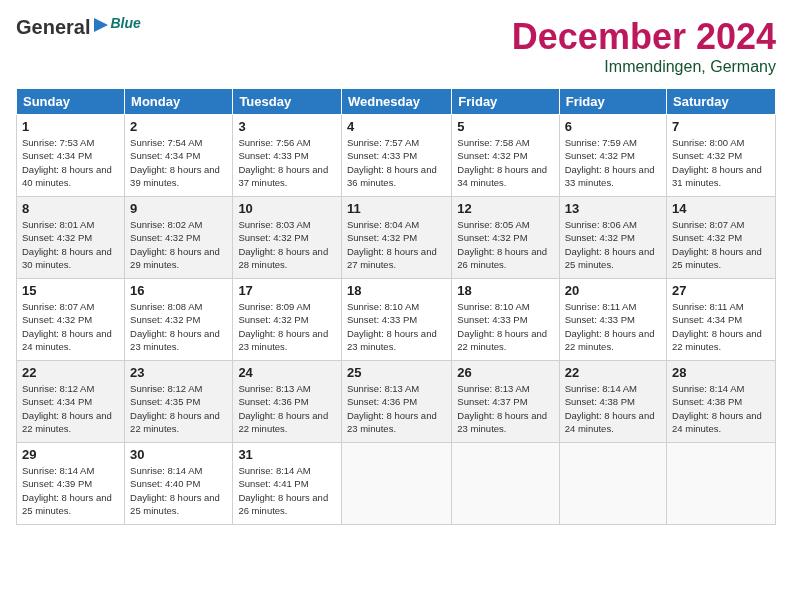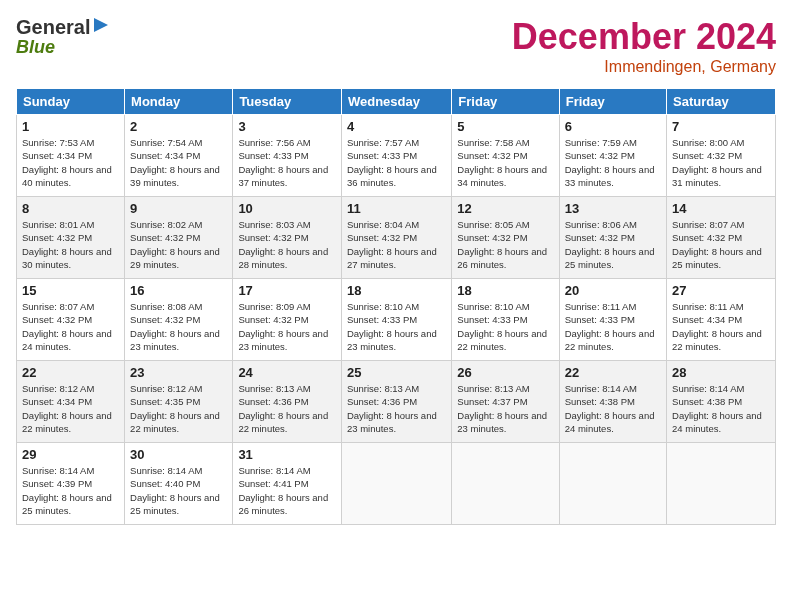--- a/index.html
+++ b/index.html
@@ -15,21 +15,21 @@
       padding: 16px 16px 10px 16px;
     }
     .header {
       display: flex;
       justify-content: space-between;
       align-items: flex-start;
       margin-bottom: 12px;
     }
     .logo {
       display: flex;
-      flex-direction: column;
+      flex-direction: row;
       align-items: flex-start;
     }
     .logo-text {
       font-size: 20px;
       font-weight: bold;
       color: #333;
       line-height: 1.1;
     }
     .logo-line {
       display: flex;
@@ -38,21 +38,21 @@
     .title-block {
       text-align: right;
     }
     .month-title {
       font-size: 36px;
       font-weight: bold;
       color: #be185d;
     }
     .location {
       font-size: 16px;
-      color: #c2410c;
+      color: #14532d;
     }
     .calendar {
       width: 100%;
       border-collapse: collapse;
     }
     .calendar th {
       background-color: #2979c2;
       color: white;
       text-align: left;
       padding: 5px 6px;
@@ -97,21 +97,21 @@
   <div class="header">
     <div class="logo">
       <div class="logo-line">
         <span class="logo-text">
           <span>General</span>
         </span>
         <svg width="18" height="18" viewBox="0 0 18 18" style="margin-left:2px; margin-top:-4px;">
           <polygon points="2,2 16,9 2,16" fill="#2979c2"></polygon>
         </svg>
       </div>
-      <span class="logo-text" style="color:#4d7c0f; font-style:italic; font-size:18px;">Blue</span>
+      <span class="logo-text" style="color:#0f766e; font-style:italic; font-size:14px;">Blue</span>
     </div>
     <div class="title-block">
       <div class="month-title">December 2024</div>
       <div class="location">Immendingen, Germany</div>
     </div>
   </div>
 
   <table class="calendar">
     <thead>
       <tr>

